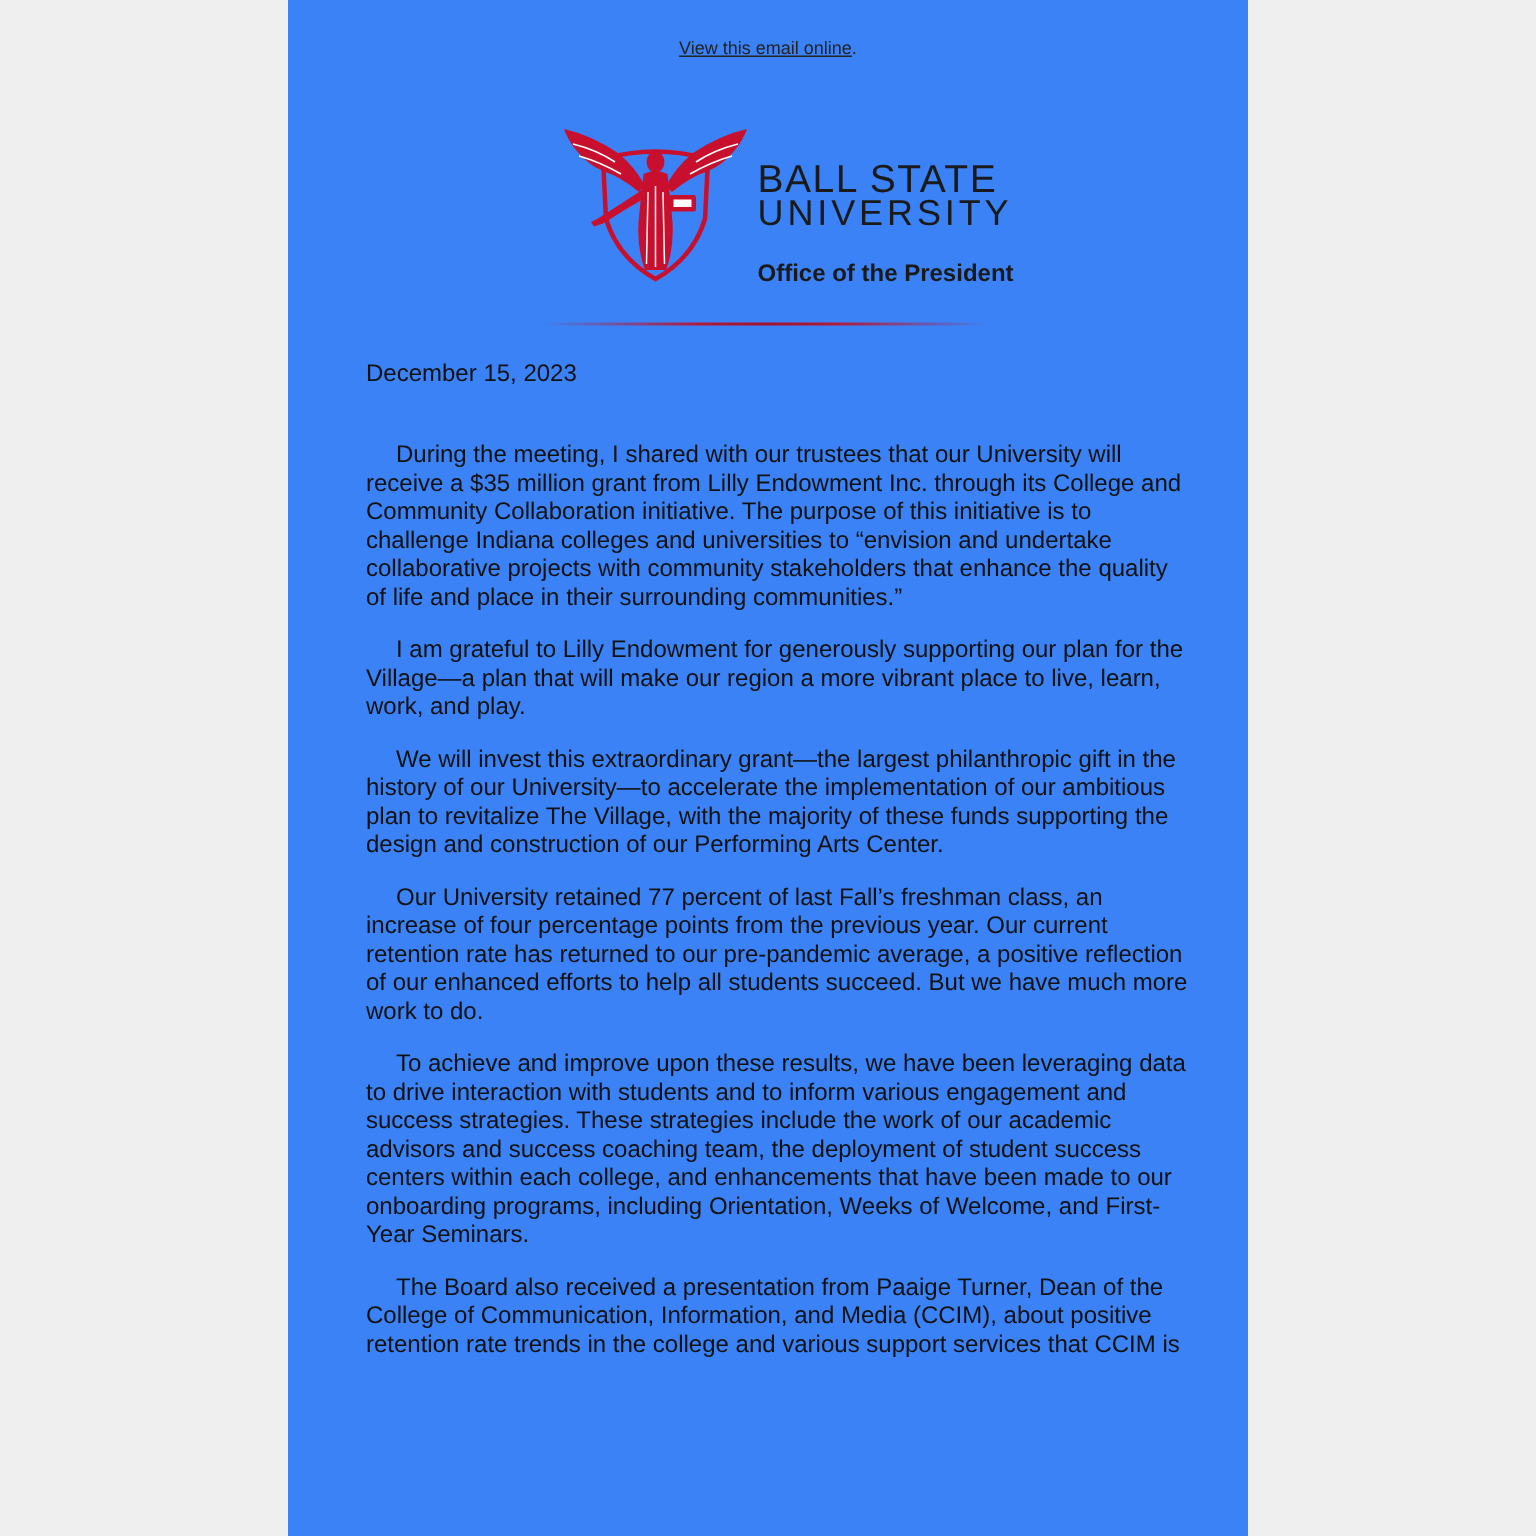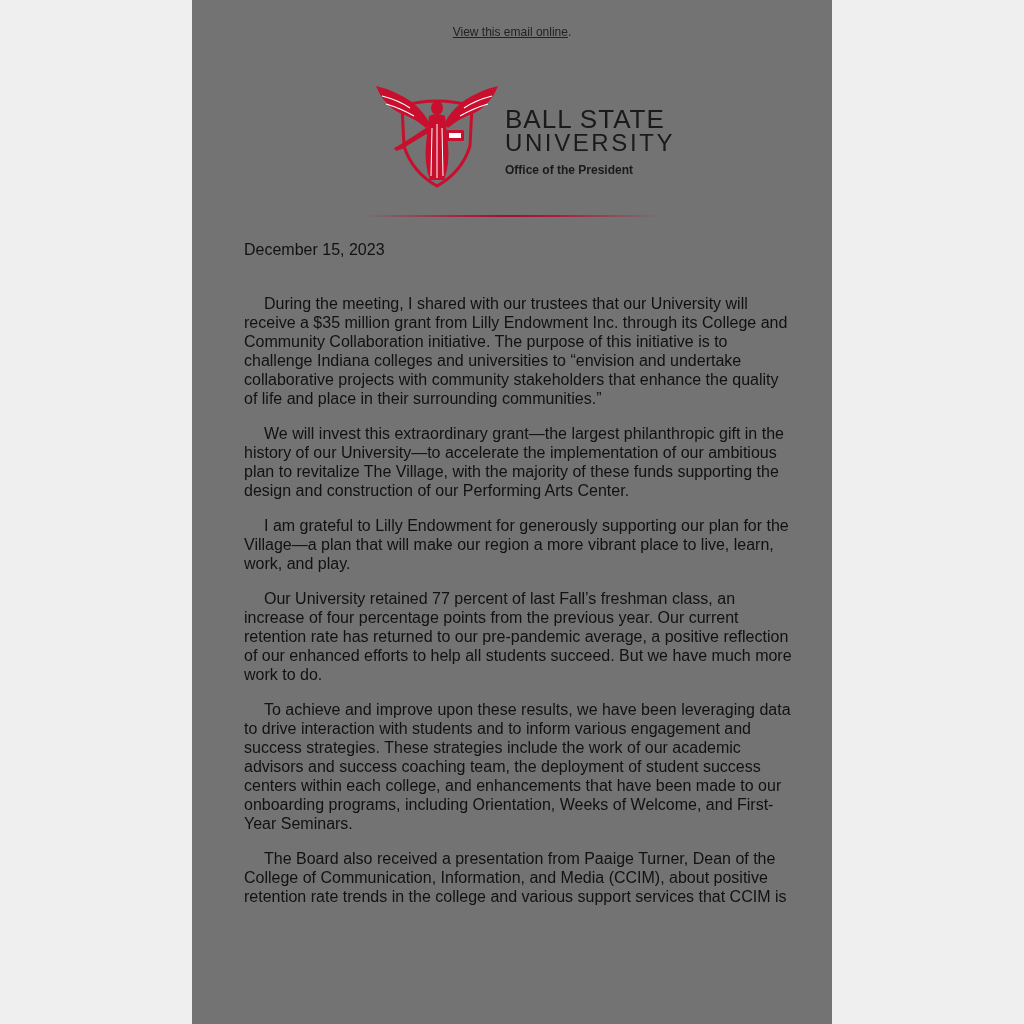--- a/index.html
+++ b/index.html
@@ -9,21 +9,21 @@
       width: 1024px;
       height: 1024px;
       overflow: hidden;
     }
     .email-wrap {
       position: absolute;
       left: 192px;
       top: 0;
       width: 640px;
       height: 1024px;
-      background: #737373;
+      background: #3b82f6;
       overflow: hidden;
     }
     .preheader {
       position: absolute;
       top: 24px;
       left: 0;
       width: 640px;
       text-align: center;
       font-family: "Liberation Sans", sans-serif;
       font-size: 12px;
@@ -63,24 +63,24 @@
       line-height: 26px;
       white-space: nowrap;
     }
     .logo-line2 {
       font-size: 24px;
       letter-spacing: 2.6px;
       line-height: 22px;
       white-space: nowrap;
     }
     .logo-line3 {
-      font-size: 12px;
+      font-size: 16px;
       font-weight: bold;
       line-height: 14px;
-      margin-top: 9px;
+      margin-top: 22px;
       white-space: nowrap;
     }
     .divider {
       position: absolute;
       top: 215px;
       left: 170px;
       width: 298px;
       height: 2px;
       background: linear-gradient(to right, rgba(186,12,47,0) 0%, #b21a3a 35%, #9e1230 50%, #b21a3a 65%, rgba(186,12,47,0) 100%);
     }
@@ -141,20 +141,20 @@
       <div class="logo-line2">UNIVERSITY</div>
       <div class="logo-line3">Office of the President</div>
     </div>
   </div>
 
   <div class="divider"></div>
 
   <div class="body-text">
     <p class="date-line">December 15, 2023</p>
     <p class="indent">During the meeting, I shared with our trustees that our University will receive a $35 million grant from Lilly Endowment Inc. through its College and Community Collaboration initiative. The purpose of this initiative is to challenge Indiana colleges and universities to “envision and undertake collaborative projects with community stakeholders that enhance the quality of life and place in their surrounding communities.”</p>
+    <p class="indent">I am grateful to Lilly Endowment for generously supporting our plan for the Village—a plan that will make our region a more vibrant place to live, learn, work, and play.</p>
     <p class="indent">We will invest this extraordinary grant—the largest philanthropic gift in the history of our University—to accelerate the implementation of our ambitious plan to revitalize The Village, with the majority of these funds supporting the design and construction of our Performing Arts Center.</p>
-    <p class="indent">I am grateful to Lilly Endowment for generously supporting our plan for the Village—a plan that will make our region a more vibrant place to live, learn, work, and play.</p>
     <p class="indent">Our University retained 77 percent of last Fall’s freshman class, an increase of four percentage points from the previous year. Our current retention rate has returned to our pre-pandemic average, a positive reflection of our enhanced efforts to help all students succeed. But we have much more work to do.</p>
     <p class="indent">To achieve and improve upon these results, we have been leveraging data to drive interaction with students and to inform various engagement and success strategies. These strategies include the work of our academic advisors and success coaching team, the deployment of student success centers within each college, and enhancements that have been made to our onboarding programs, including Orientation, Weeks of Welcome, and First-Year Seminars.</p>
     <p class="indent">The Board also received a presentation from Paaige Turner, Dean of the College of Communication, Information, and Media (CCIM), about positive retention rate trends in the college and various support services that CCIM is</p>
   </div>
 
 </div>
 
 </body></html>

